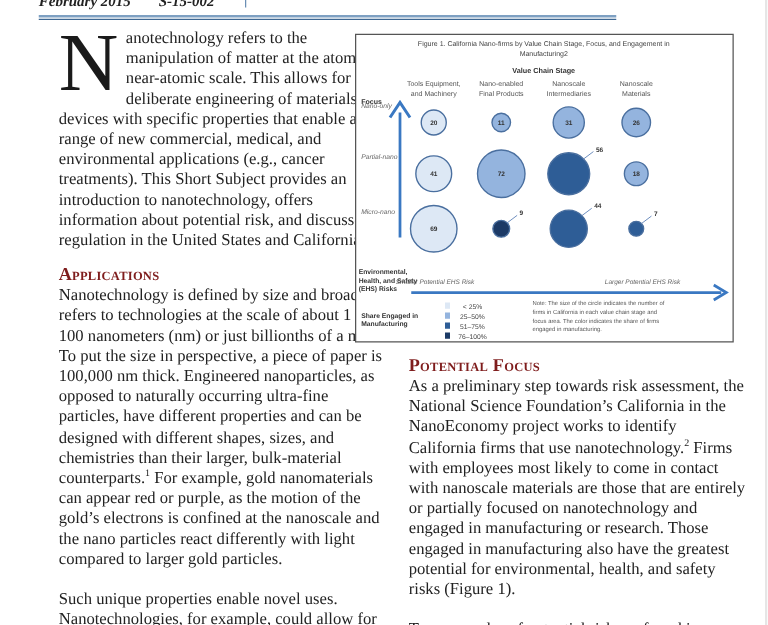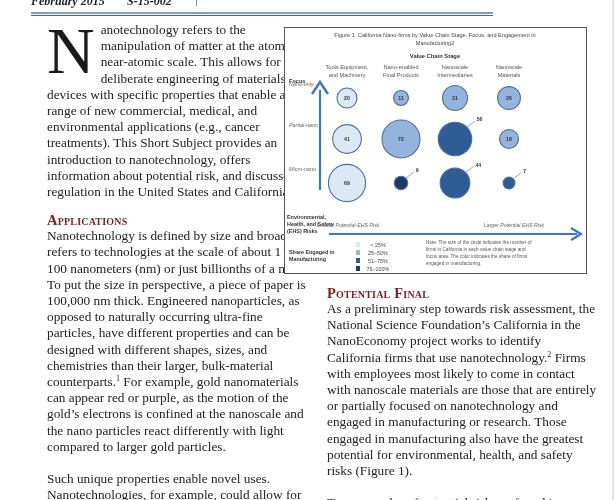--- a/index.html
+++ b/index.html
@@ -138,17 +138,17 @@
       <text x="93" y="227" font-size="5.4" text-anchor="middle" fill="#444">25–50%</text>
       <rect x="71" y="230" width="4" height="5" fill="#2e5d96"></rect>
       <text x="93" y="235" font-size="5.4" text-anchor="middle" fill="#444">51–75%</text>
       <rect x="71" y="238" width="4" height="5" fill="#1c3a66"></rect>
       <text x="93" y="243" font-size="5.4" text-anchor="middle" fill="#444">76–100%</text>
       <text x="141" y="216" font-size="4.7" fill="#555"><tspan x="141" dy="0">Note: The size of the circle indicates the number of</tspan><tspan x="141" dy="7">firms in California in each value chain stage and</tspan><tspan x="141" dy="7">focus area. The color indicates the share of firms</tspan><tspan x="141" dy="7">engaged in manufacturing.</tspan></text>
     </svg>
 </div>
 
 <div class="col-right">
-  <p class="section-head">Potential Final</p>
+  <p class="section-head">Potential Focus</p>
   <p><span>As a preliminary step towards risk assessment, the National Science Foundation’s California in the NanoEconomy project works to identify California firms that use nanotechnology.</span><sup>2</sup><span> Firms with employees most likely to come in contact with nanoscale materials are those that are entirely or partially focused on nanotechnology and engaged in manufacturing or research. Those engaged in manufacturing also have the greatest potential for environmental, health, and safety risks (Figure 1).</span></p>
   <div class="gap"></div>
   <p>Two examples of potential risk are found in nano silver and carbon nanotubes. Nanosilver has been added to commercial products because the nanoscale enhances silver’s anti-bacterial properties. Yet research suggests</p>
 </div>
 
 </body></html>

